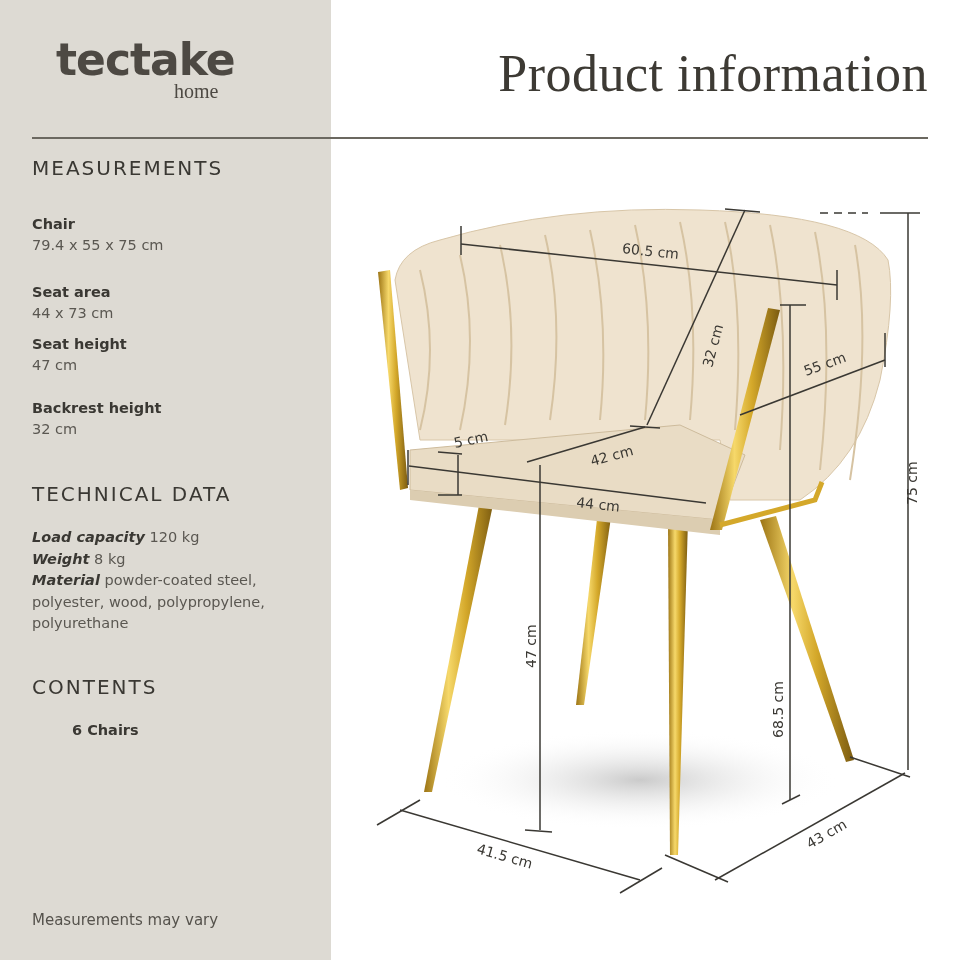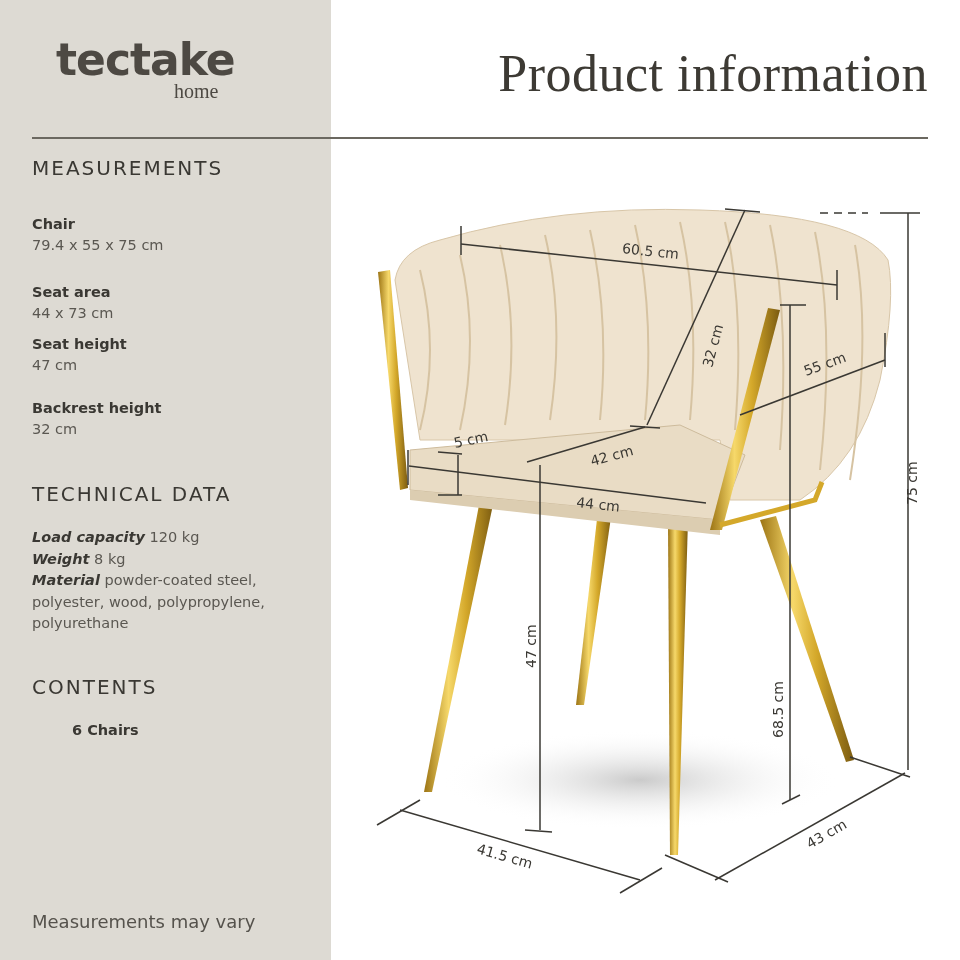--- a/index.html
+++ b/index.html
@@ -11,21 +11,21 @@
   .logo-sub { position: absolute; left: 118px; top: 44px; font-family: "Liberation Serif", serif; font-size: 20px; color: #4d4943; }
   .rule { position: absolute; left: 32px; top: 137px; width: 896px; height: 2px; background: #6b6860; }
   .title { position: absolute; right: 32px; top: 44px; font-family: "Liberation Serif", "DejaVu Serif", serif; font-size: 52px; color: #3d3a34; letter-spacing: 0.5px; line-height: 60px; }
   .section-title { position: absolute; left: 32px; font-family: "DejaVu Sans", sans-serif; font-size: 20px; letter-spacing: 2px; color: #3a3833; font-weight: normal; }
   .spec { position: absolute; left: 32px; font-family: "DejaVu Sans", sans-serif; font-size: 14.5px; line-height: 21px; }
   .spec .lbl { font-weight: bold; color: #3a3833; }
   .spec .val { color: #5a5751; }
   .tech { position: absolute; left: 32px; top: 527px; width: 290px; font-family: "DejaVu Sans", sans-serif; font-size: 14.5px; line-height: 21.5px; color: #5a5751; }
   .tech .lbl { font-weight: bold; color: #3a3833; font-style: italic; }
   .contents { position: absolute; left: 32px; top: 720px; font-family: "DejaVu Sans", sans-serif; font-size: 14.5px; line-height: 21.5px; font-weight: bold; color: #3a3833; margin-left: 40px; }
-  .footnote { position: absolute; left: 32px; top: 911px; font-family: "DejaVu Sans", sans-serif; font-size: 18px; color: #55524c; }
+  .footnote { position: absolute; left: 32px; top: 911px; font-family: "DejaVu Sans", sans-serif; font-size: 15px; color: #55524c; }
   .figure { position: absolute; left: 340px; top: 190px; width: 620px; height: 720px; }
   .dim-label { font-family: "DejaVu Sans", sans-serif; font-size: 14px; fill: #3a3833; }
 </style>
 </head>
 <body>
 
 <div class="sidebar"></div>
 
 <div class="logo">
   <div class="logo-main">tectake</div>

